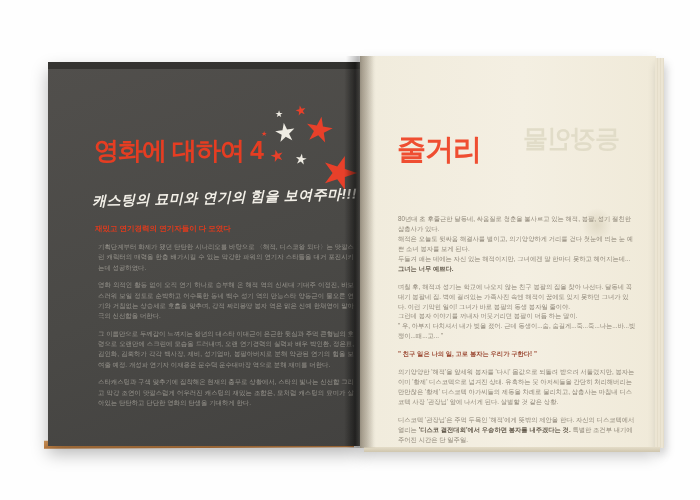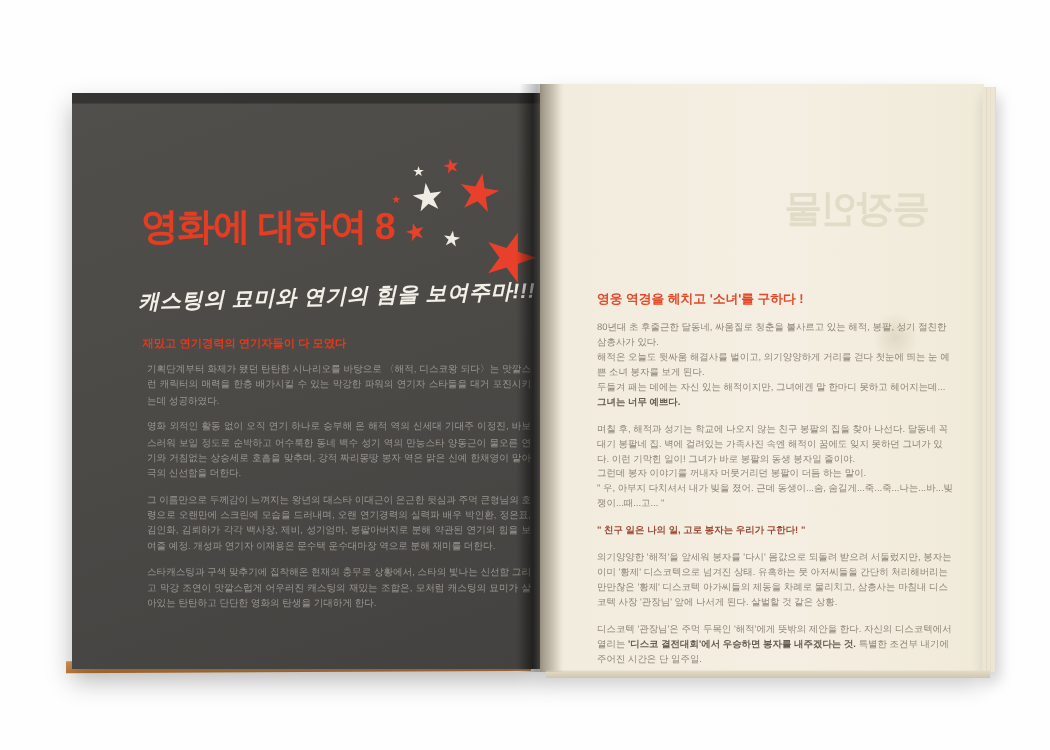--- a/index.html
+++ b/index.html
@@ -65,21 +65,21 @@
 </style>
 </head>
 <body>
 
 <div class="stage">
 
   <div class="cover-sliver"></div>
 
   <div class="left-page">
 
-    <div class="lp-title">영화에 대하여 8</div>
+    <div class="lp-title">영화에 대하여 4</div>
 
     <span class="star white" style="left:227px;top:48px;font-size:9px;">★</span>
     <span class="star red" style="left:247px;top:42px;font-size:13px;transform:rotate(-12deg);">★</span>
     <span class="star red" style="left:213px;top:68px;font-size:7px;">★</span>
     <span class="star white" style="left:226px;top:58px;font-size:25px;transform:rotate(-8deg);">★</span>
     <span class="star red" style="left:256px;top:50px;font-size:34px;transform:rotate(10deg);">★</span>
     <span class="star red" style="left:222px;top:86px;font-size:16px;transform:rotate(-15deg);">★</span>
     <span class="star white" style="left:247px;top:90px;font-size:14px;transform:rotate(8deg);">★</span>
     <span class="star red" style="left:272px;top:88px;font-size:44px;transform:rotate(18deg);">★</span>
 
@@ -93,22 +93,22 @@
       <p>그 이름만으로 두께감이 느껴지는 왕년의 대스타 이대근이 은근한 뒷심과 주먹 큰형님의 호령으로 오랜만에 스크린에 모습을 드러내며, 오랜 연기경력의 실력파 배우 박인환, 정은표, 김인화, 김뢰하가 각각 백사장, 제비, 성기엄마, 봉팔아버지로 분해 약관된 연기의 힘을 보여줄 예정. 개성파 연기자 이재용은 문수택 운수대마장 역으로 분해 재미를 더한다.</p>
       <p>스타캐스팅과 구색 맞추기에 집착해온 현재의 충무로 상황에서, 스타의 빛나는 신선함 그리고 막강 조연이 맛깔스럽게 어우러진 캐스팅의 재밌는 조합은, 모처럼 캐스팅의 묘미가 살아있는 탄탄하고 단단한 영화의 탄생을 기대하게 한다.</p>
     </div>
   </div>
 
   <div class="right-page">
 
     <div class="rp-showthrough">등장인물</div>
     <div class="rp-showthrough2"></div>
 
+    <div class="rp-title">줄거리</div>
 
-    <div class="rp-kicker">영웅 역경을 헤치고 '소녀'를 구하다 !</div>
 
     <div class="rp-body">
       <p><span>80년대 초 후줄근한 달동네, 싸움질로 청춘을 불사르고 있는 해적, 봉팔, 성기 절친한 삼총사가 있다.
 해적은 오늘도 뒷싸움 해결사를 벌이고, 의기양양하게 거리를 걷다 첫눈에 띄는 눈 예쁜 소녀 봉자를 보게 된다.
 두들겨 패는 데에는 자신 있는 해적이지만, 그녀에겐 말 한마디 못하고 헤어지는데... </span><span class="rp-bold">그녀는 너무 예쁘다.</span></p>
       <p>며칠 후, 해적과 성기는 학교에 나오지 않는 친구 봉팔의 집을 찾아 나선다. 달동네 꼭대기 봉팔네 집. 벽에 걸려있는 가족사진 속엔 해적이 꿈에도 잊지 못하던 그녀가 있다. 이런 기막힌 일이! 그녀가 바로 봉팔의 동생 봉자일 줄이야.
 그런데 봉자 이야기를 꺼내자 머뭇거리던 봉팔이 더듬 하는 말이.
 " 우, 아부지 다치셔서 내가 빚을 졌어. 근데 동생이...숨, 숨길게...죽...죽...나는...바...빚쟁이...때...고... "</p>
       <p class="rp-slogan">" 친구 일은 나의 일, 고로 봉자는 우리가 구한다! "</p>
       <p>의기양양한 '해적'을 앞세워 봉자를 '다시' 몸값으로 되돌려 받으려 서둘렀지만, 봉자는 이미 '황제' 디스코텍으로 넘겨진 상태. 유혹하는 뭇 아저씨들을 간단히 처리해버리는 만만찮은 '황제' 디스코텍 아가씨들의 제동을 차례로 물리치고, 삼총사는 마침내 디스코텍 사장 '관장님' 앞에 나서게 된다. 살벌할 것 같은 상황.</p>

